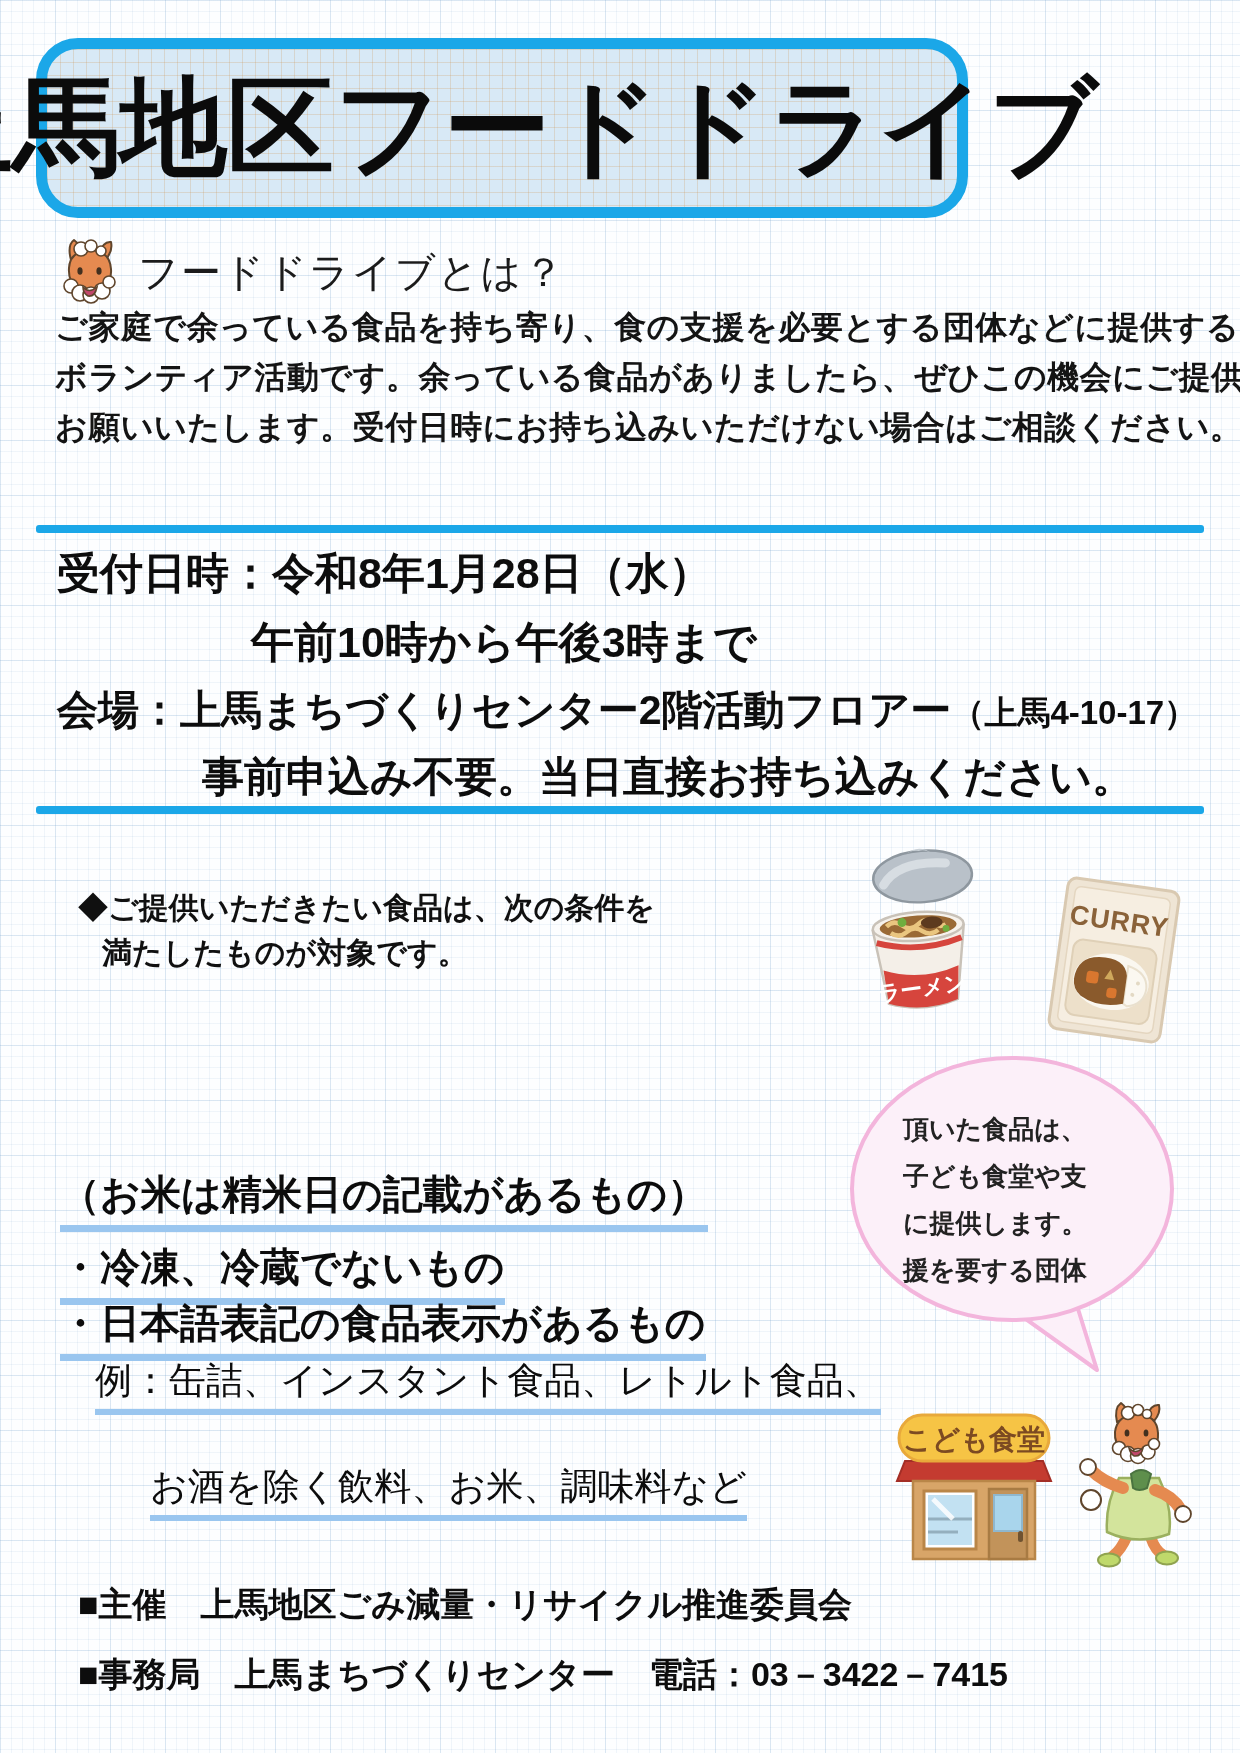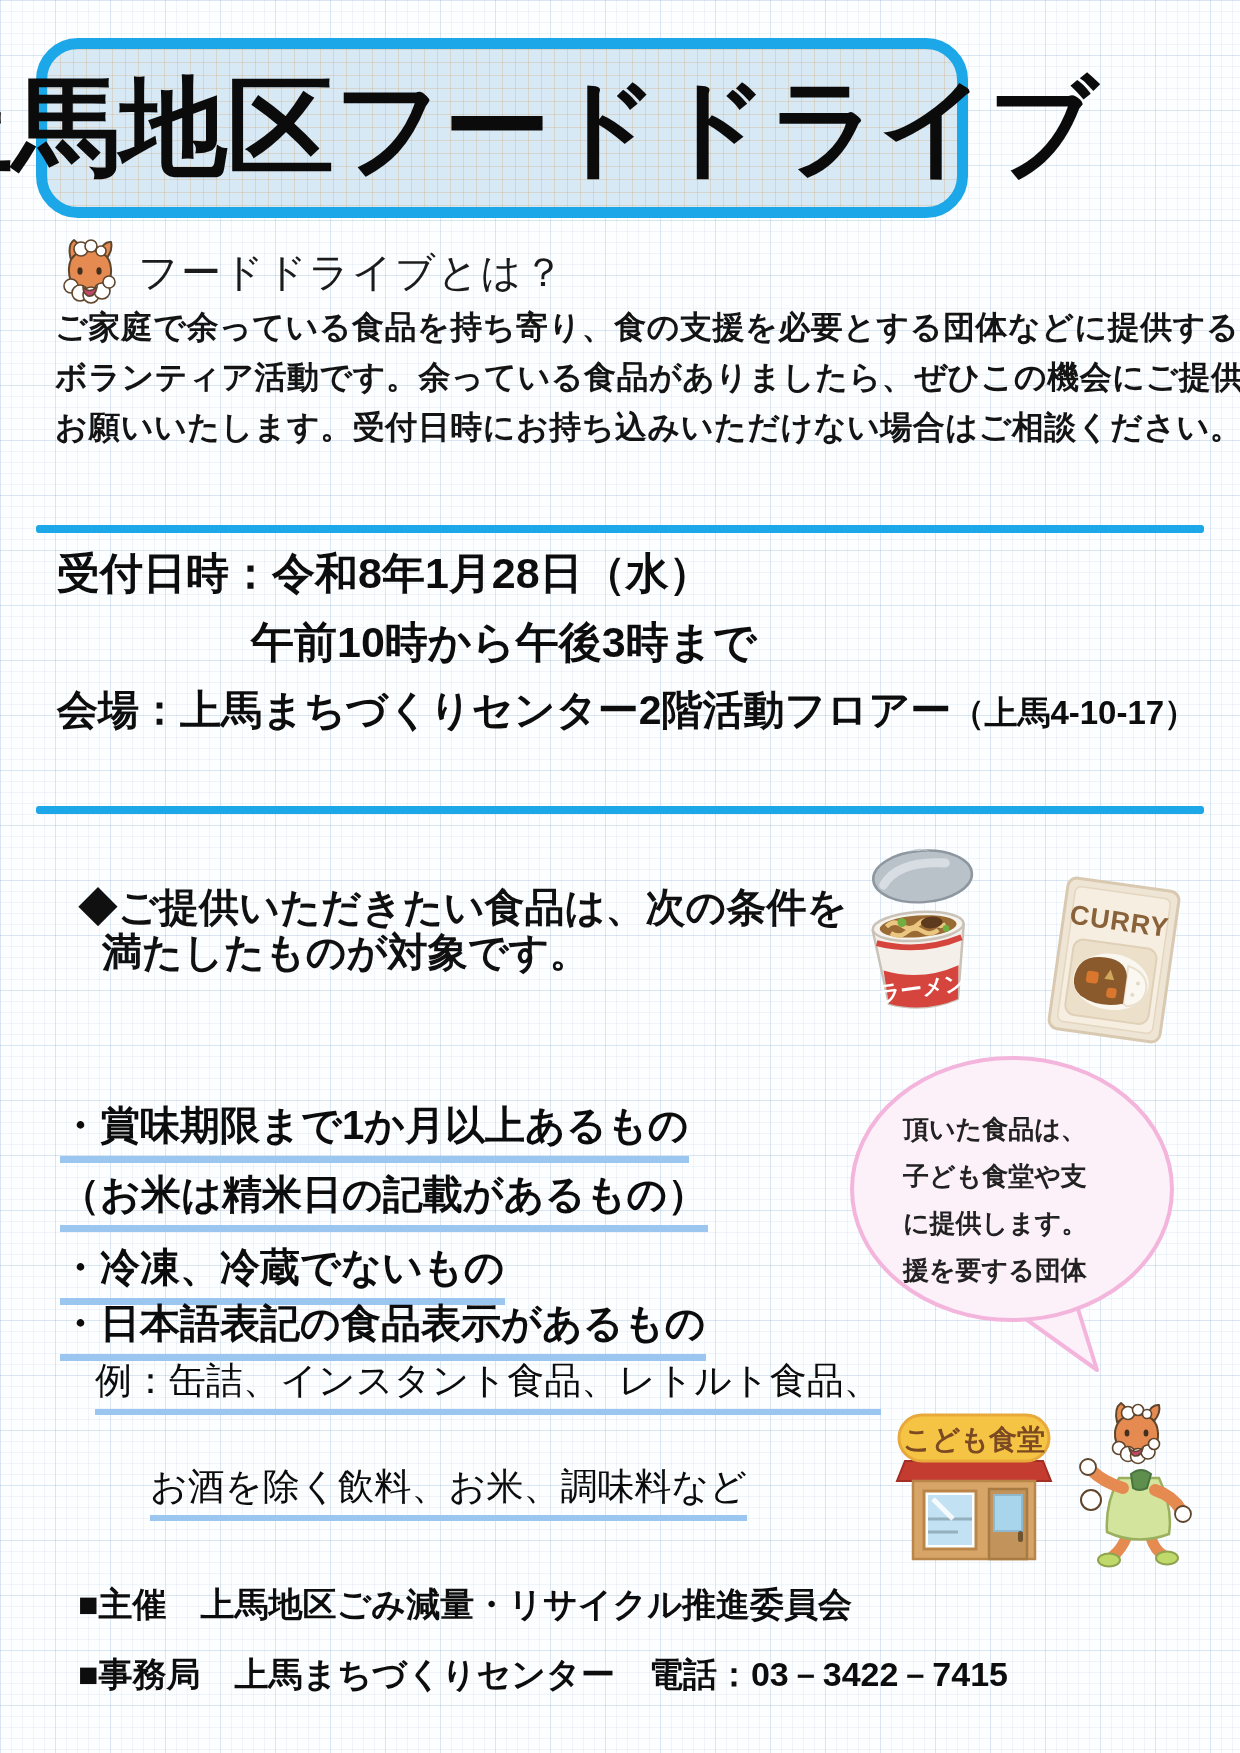--- a/index.html
+++ b/index.html
@@ -31,21 +31,21 @@
   .intro{position:absolute;left:55px;top:302px;font-size:32px;line-height:50px;font-weight:600;color:#141414;letter-spacing:0.5px;white-space:nowrap;}
   .divider{position:absolute;left:36px;width:1168px;height:8px;background:#1BA7E8;border-radius:3px;}
   .divider-top{top:525px;}
   .divider-bottom{top:806px;}
   .event-line{position:absolute;font-weight:800;color:#0d0d0d;white-space:nowrap;text-align:center;}
   .ev1{left:57px;top:545px;font-size:43px;}
   .ev2{left:251px;top:614px;font-size:43px;}
   .ev3{left:57px;top:683px;font-size:41px;}
   .ev3 .paren{font-size:33px;}
   .ev4{left:202px;top:749px;font-size:42px;}
-  .cond-intro{position:absolute;left:78px;top:885px;font-size:40px;font-weight:600;line-height:45px;color:#101010;}
+  .cond-intro{position:absolute;left:78px;top:885px;font-size:30px;font-weight:600;line-height:45px;color:#101010;}
   .cond-intro .l2{padding-left:24px;}
   .li{position:absolute;white-space:nowrap;color:#0c0c0c;}
   .li .u{border-bottom:7px solid #9AC6EF;padding-bottom:3px;display:inline-block;}
   .li-bold{font-size:40px;font-weight:800;}
   .li-ex{font-size:37px;font-weight:500;}
   .li-ex .u{border-bottom:6px solid #9AC6EF;}
   .li1{left:60px;top:1030px;}
   .li2{left:60px;top:1098px;}
   .li3{left:60px;top:1167px;}
   .li4{left:60px;top:1240px;}
@@ -104,29 +104,29 @@
     <div>お願いいたします。受付日時にお持ち込みいただけない場合はご相談ください。</div>
   </div>
 
   <div class="divider divider-top"></div>
 
   <div class="event-line ev1">受付日時：令和8年1月28日（水）</div>
   <div class="event-line ev2">午前10時から午後3時まで</div>
   <div class="event-line ev3">
     <span>会場：上馬まちづくりセンター2階活動フロアー</span><span class="paren">（上馬4-10-17）</span>
   </div>
+  <div class="event-line ev4">事前申込み不要。当日直接お持ち込みください。</div>
 
   <div class="divider divider-bottom"></div>
 
   <div class="cond-intro">
     <div>◆ご提供いただきたい食品は、次の条件を</div>
     <div class="l2">満たしたものが対象です。</div>
   </div>
 
-  <div class="li li-bold li2"><span class="u">・賞味期限まで1か月以上あるもの</span></div>
   <div class="li li-bold li3"><span class="u">（お米は精米日の記載があるもの）</span></div>
   <div class="li li-bold li4"><span class="u">・冷凍、冷蔵でないもの</span></div>
   <div class="li li-bold li5"><span class="u">・日本語表記の食品表示があるもの</span></div>
   <div class="li li-ex ex1"><span class="u">例：缶詰、インスタント食品、レトルト食品、</span></div>
   <div class="li li-ex ex3"><span class="u">お酒を除く飲料、お米、調味料など</span></div>
 
   <svg class="ramen-svg" viewBox="0 0 140 180">
     <ellipse cx="74" cy="34" rx="50" ry="26" fill="#B9C1C9" stroke="#8E979F" stroke-width="2.5"></ellipse>
     <path d="M58 11 Q72 0 86 12 Q78 6 72 8 Q64 6 58 11 Z" fill="#C9D0D6"></path>
     <path d="M34 40 Q50 16 98 22" fill="none" stroke="#D7DDE2" stroke-width="9" stroke-linecap="round"></path>

